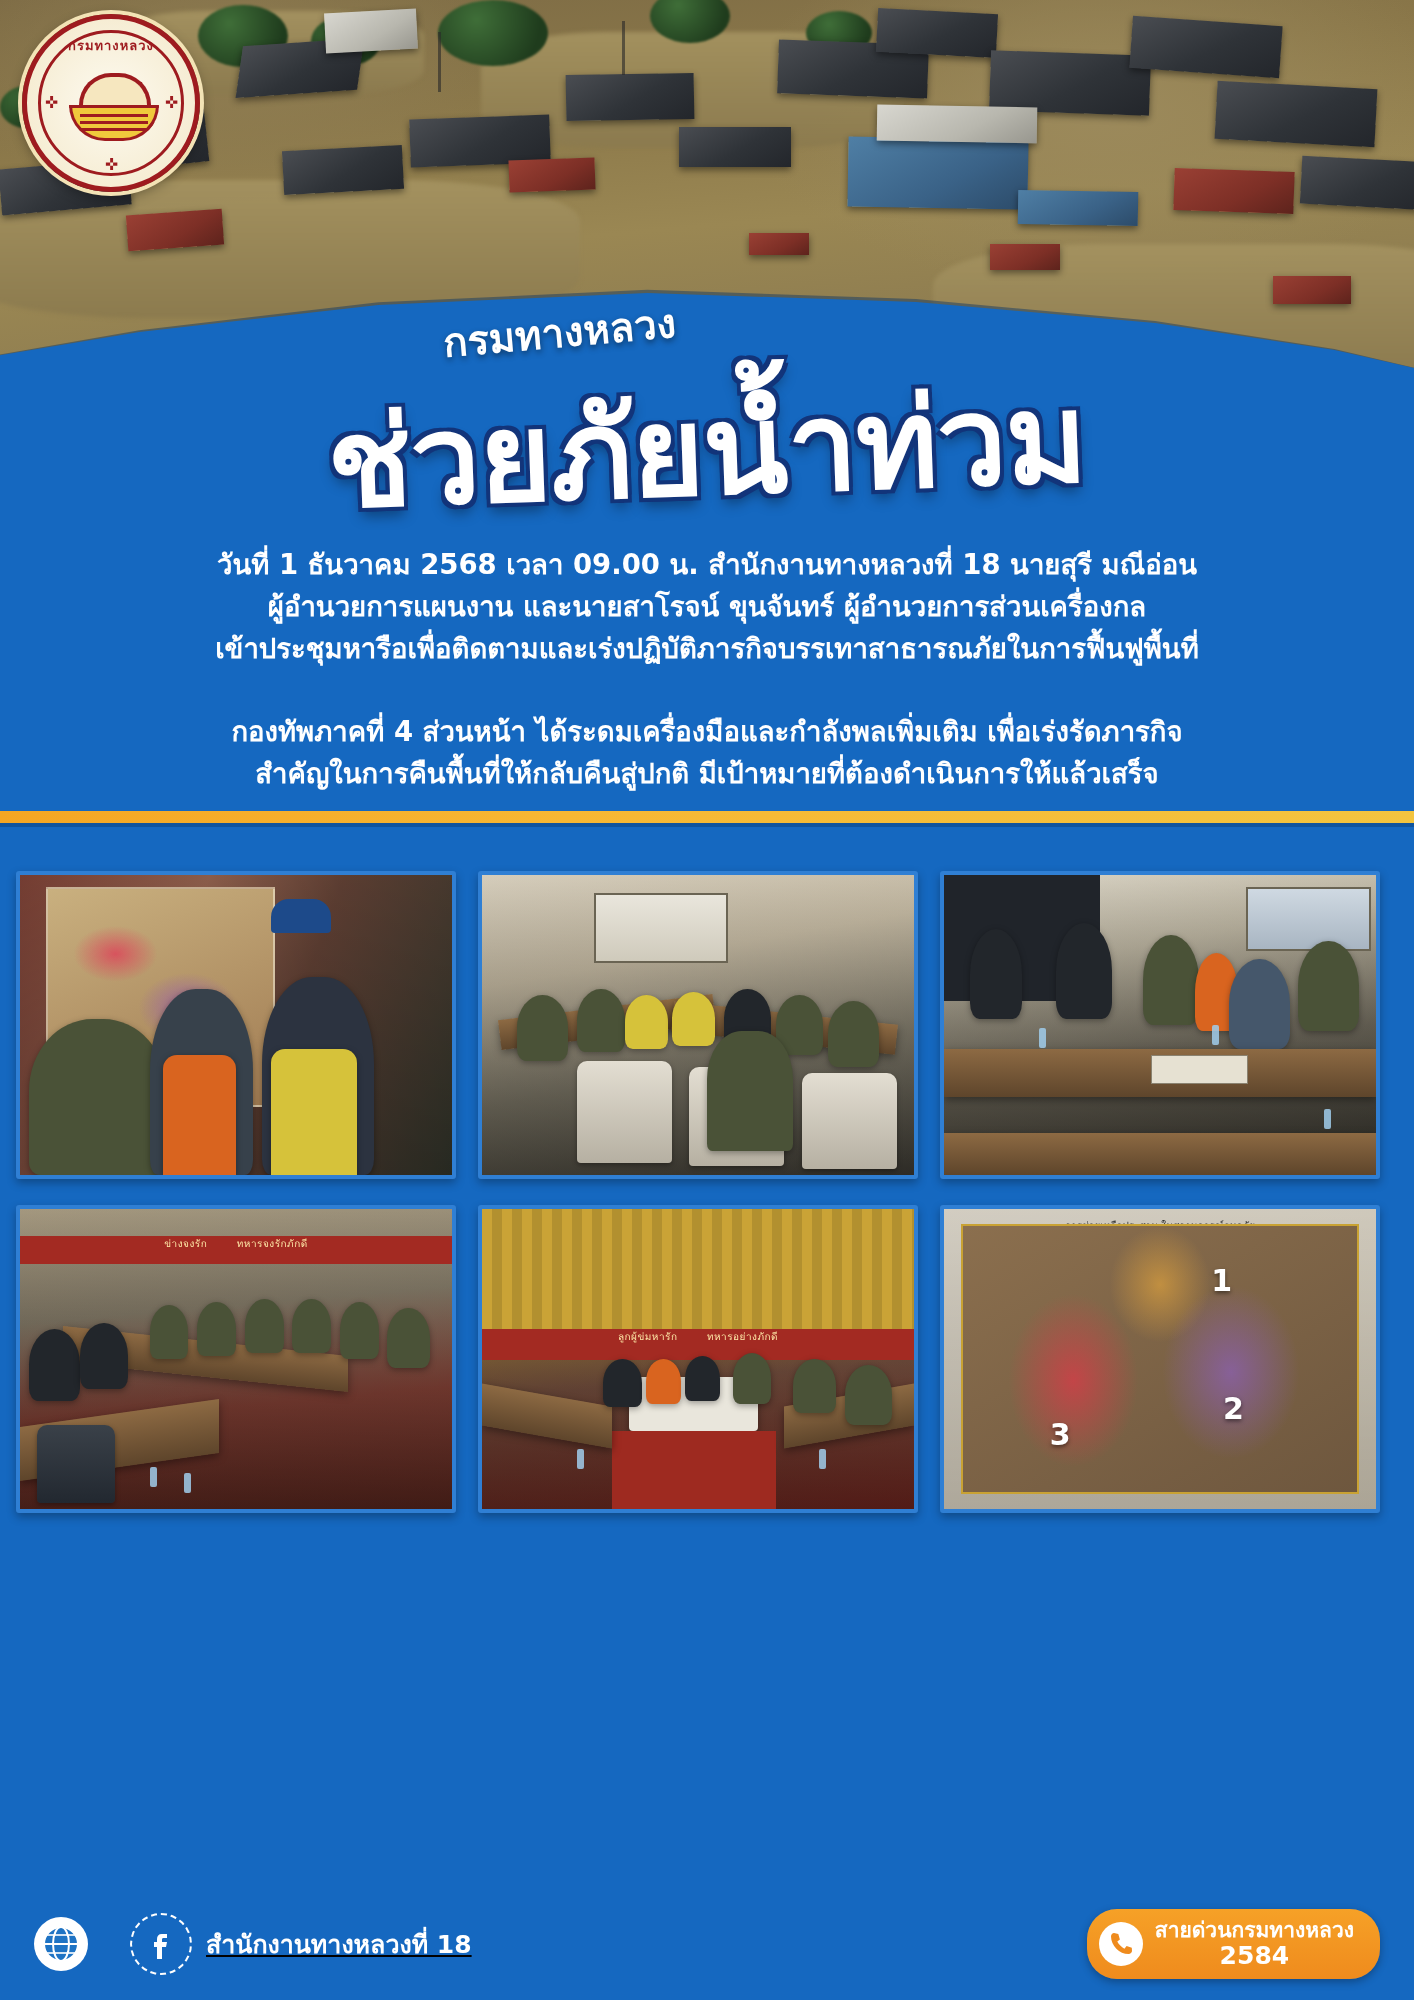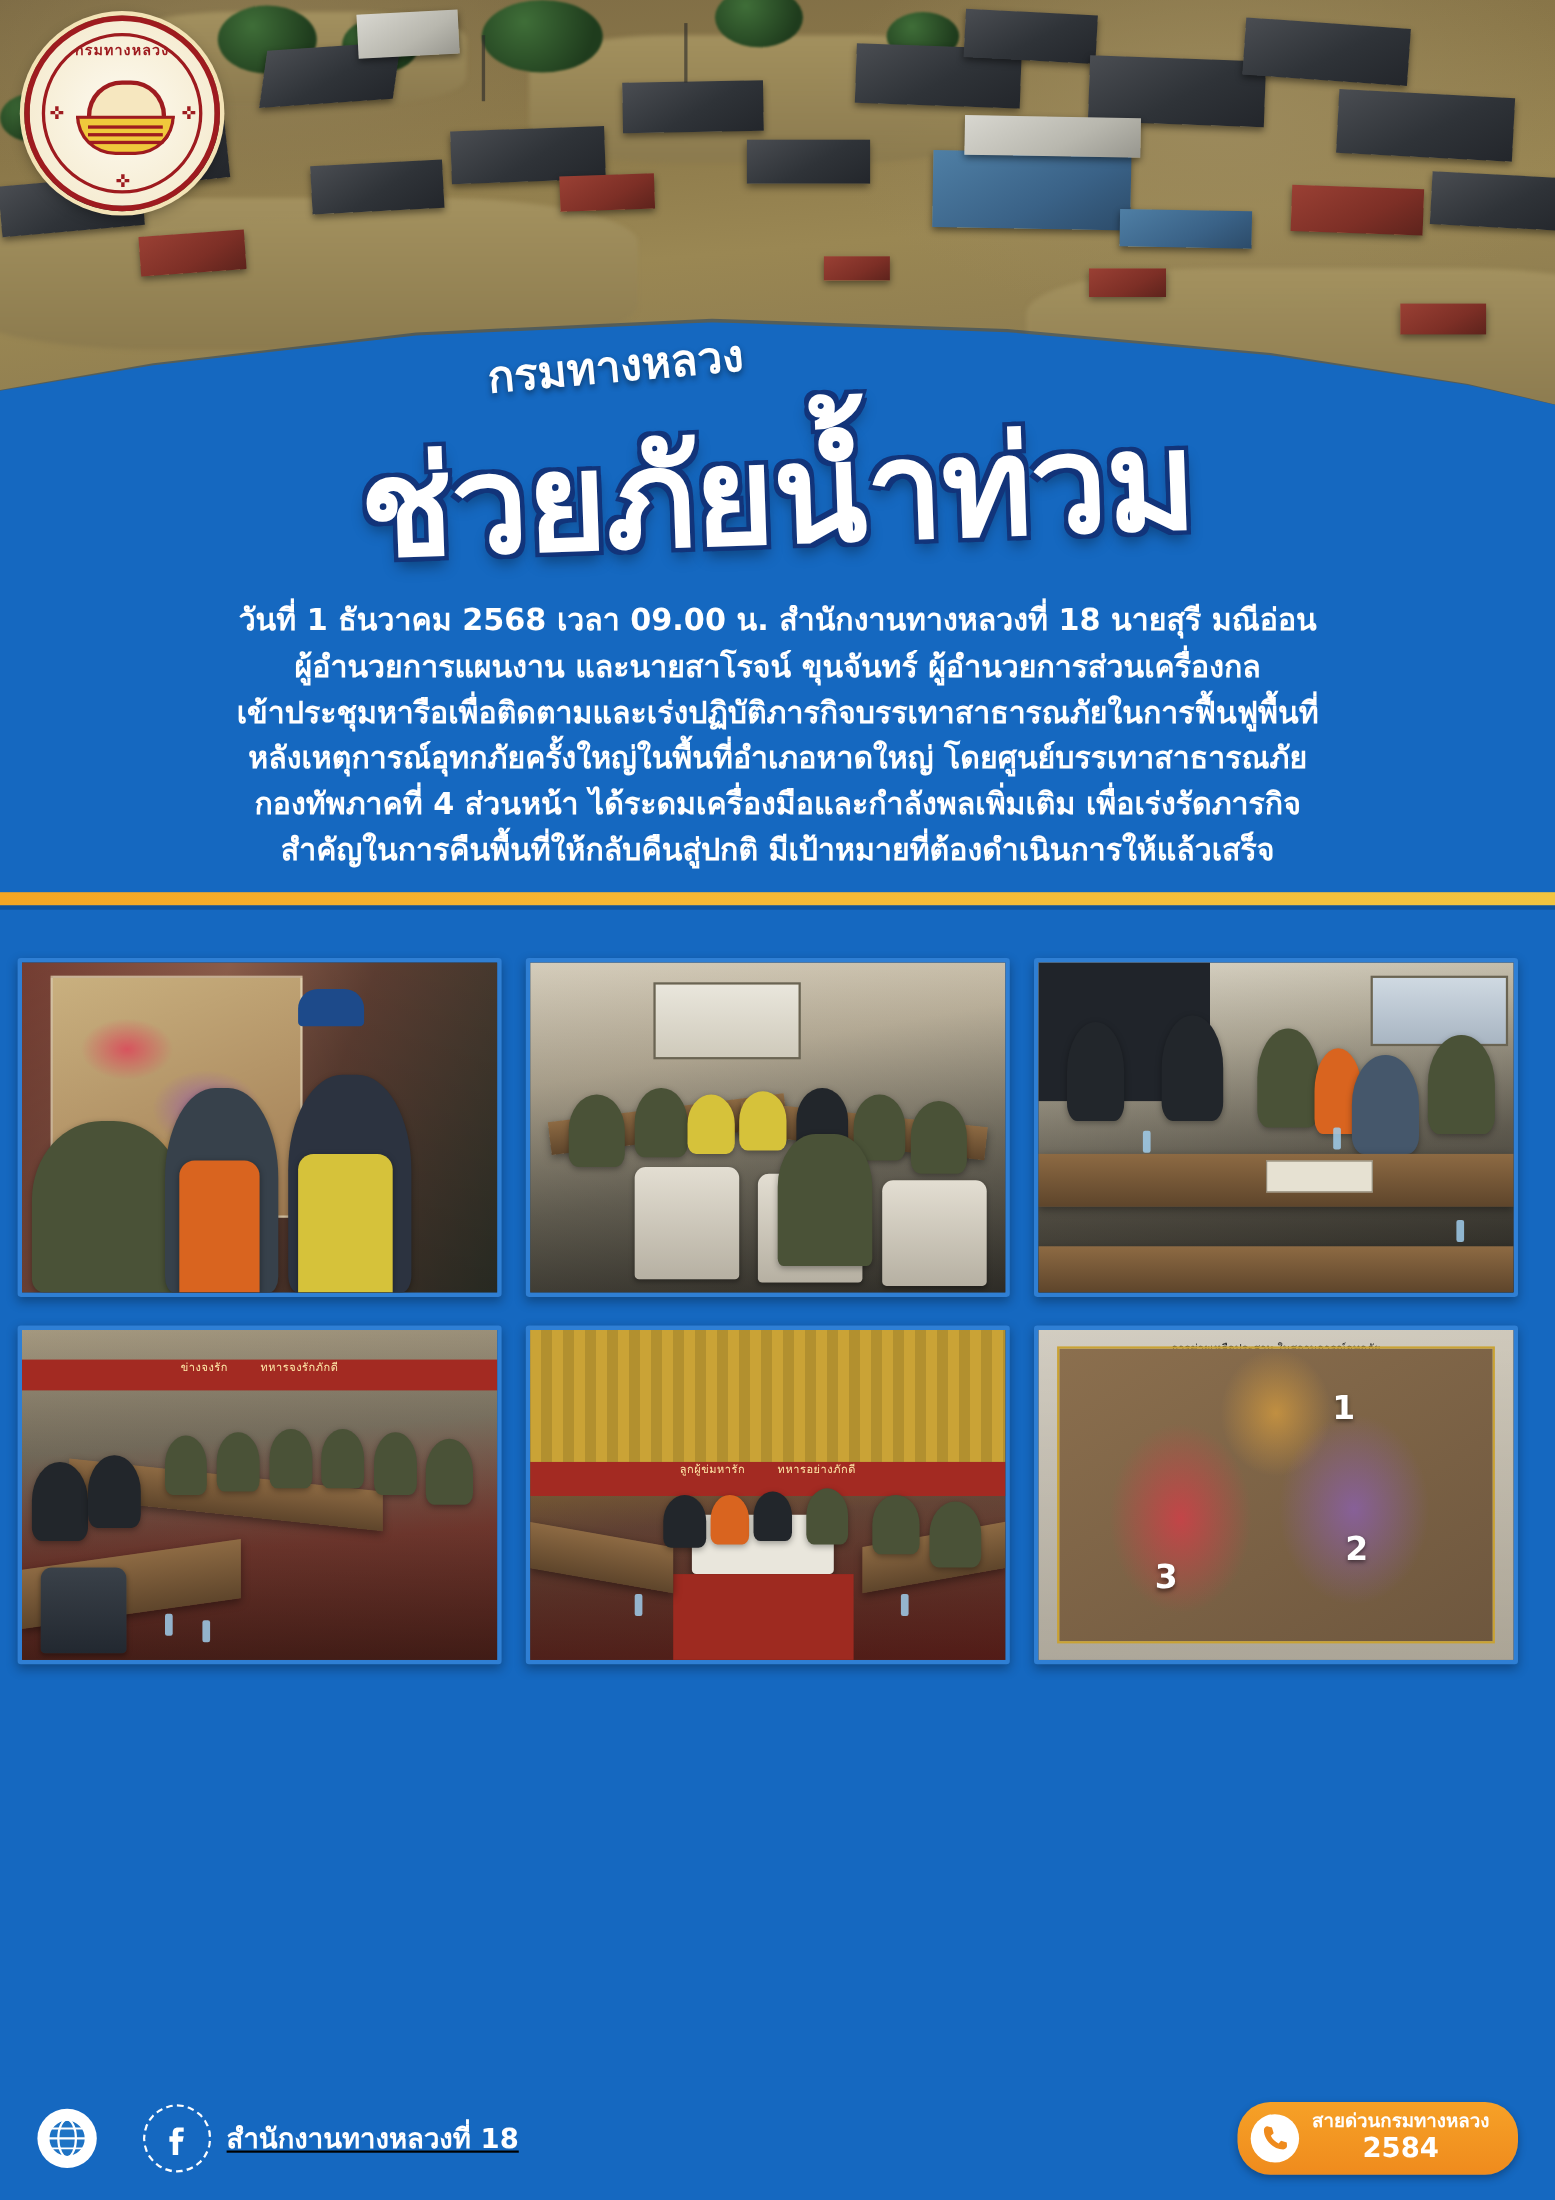--- a/index.html
+++ b/index.html
@@ -406,21 +406,21 @@
     align-items: center;
     gap: 12px;
     box-shadow: 0 3px 8px rgba(0,0,0,.3);
   }
   .hotline .circ { width: 44px; height: 44px; }
   .hotline-txt {
     color: #ffffff;
     text-align: center;
     line-height: 1.15;
   }
-  .hotline-l1 { font-size: 17px; font-weight: bold; }
+  .hotline-l1 { font-size: 21px; font-weight: bold; }
   .hotline-l2 { font-size: 25px; font-weight: bold; }
 </style>
 </head>
 <body>
 
 <div class="hero">
   <div class="hero-photo">
 
     <div class="water" style="left:-3%;top:34%;width:44%;height:26%;"></div>
     <div class="water" style="left:34%;top:6%;width:30%;height:22%;"></div>
@@ -482,21 +482,21 @@
     <div class="title-main">ช่วยภัยน้ำท่วม</div>
   </div>
 </div>
 
 <div class="text-panel">
   <div class="body-text">
     <span>วันที่ 1 ธันวาคม 2568 เวลา 09.00 น. สำนักงานทางหลวงที่ 18</span>
     <b>นายสุรี มณีอ่อน</b><br>
     <b>ผู้อำนวยการแผนงาน และนายสาโรจน์  ขุนจันทร์  ผู้อำนวยการส่วนเครื่องกล</b><br>
     <span>เข้าประชุมหารือเพื่อติดตามและเร่งปฏิบัติภารกิจบรรเทาสาธารณภัยในการฟื้นฟูพื้นที่</span><br>
-    <span>หลังเหตุการณ์อุทกภัยครั้งใหญ่ในพื้นที่อำเภอหาดใหญ่ โดยศูนย์บรรเทาสาธารณภัย</span><br>
+    <br>
     <span>กองทัพภาคที่ 4 ส่วนหน้า ได้ระดมเครื่องมือและกำลังพลเพิ่มเติม เพื่อเร่งรัดภารกิจ</span><br>
     <span>สำคัญในการคืนพื้นที่ให้กลับคืนสู่ปกติ มีเป้าหมายที่ต้องดำเนินการให้แล้วเสร็จ</span>
   </div>
 </div>
 <div class="divider"></div>
 <div class="divider-bottomshadow"></div>
 
 <div class="grid">
 
   <div class="cell">

